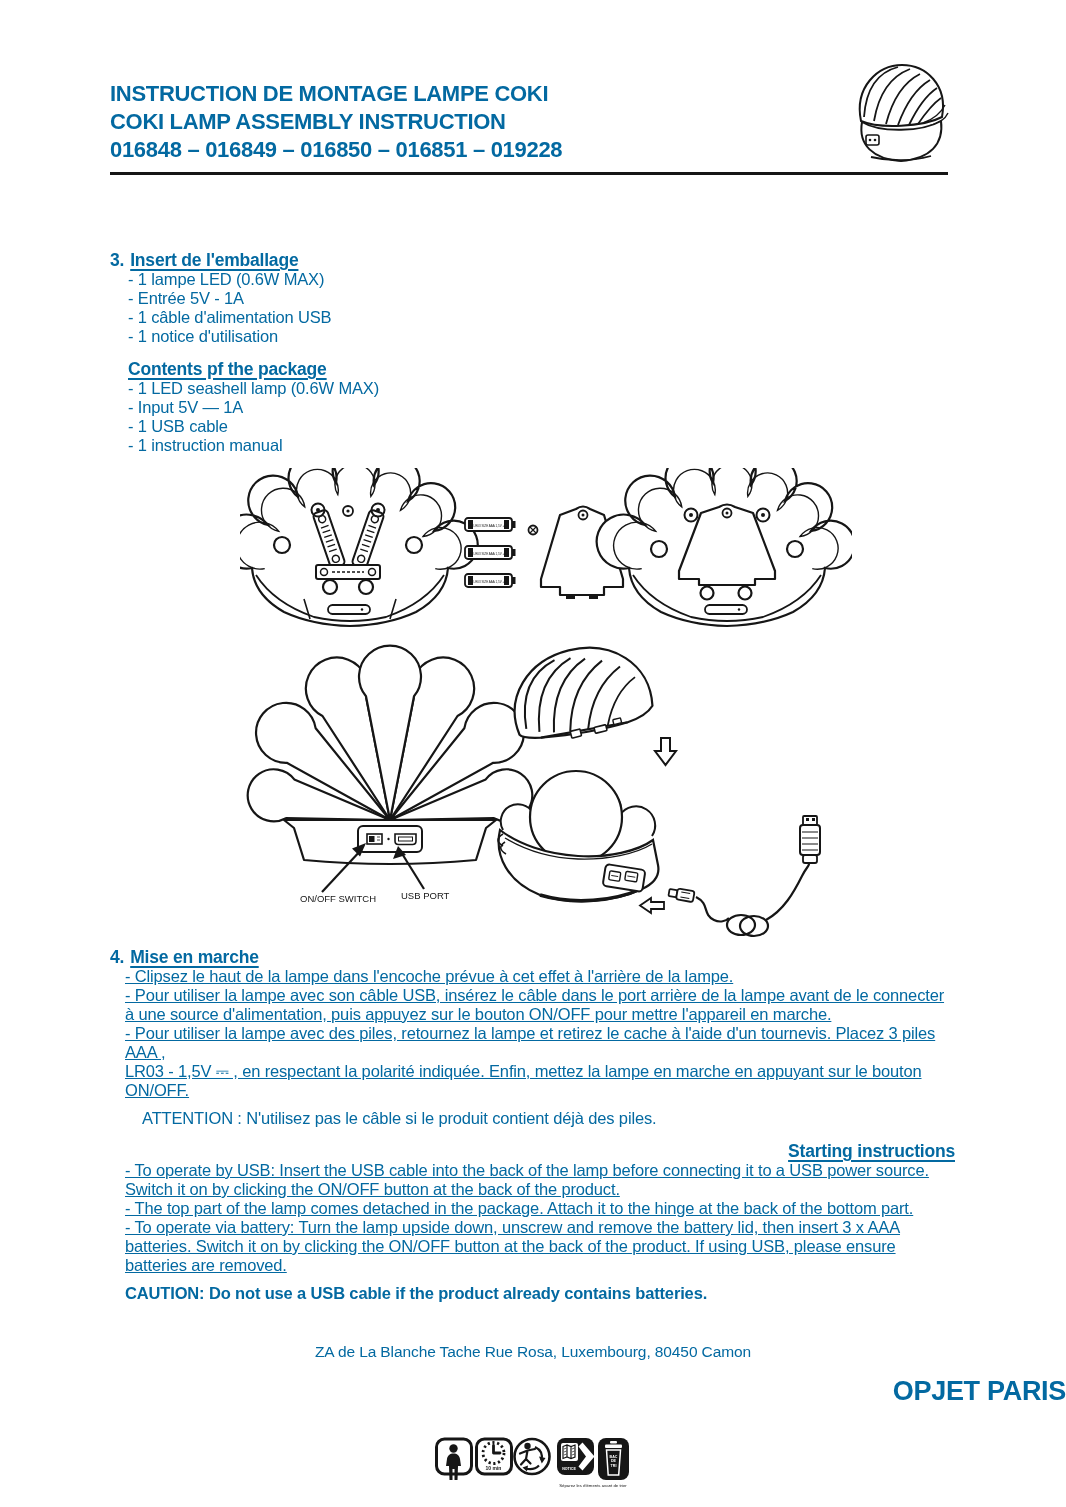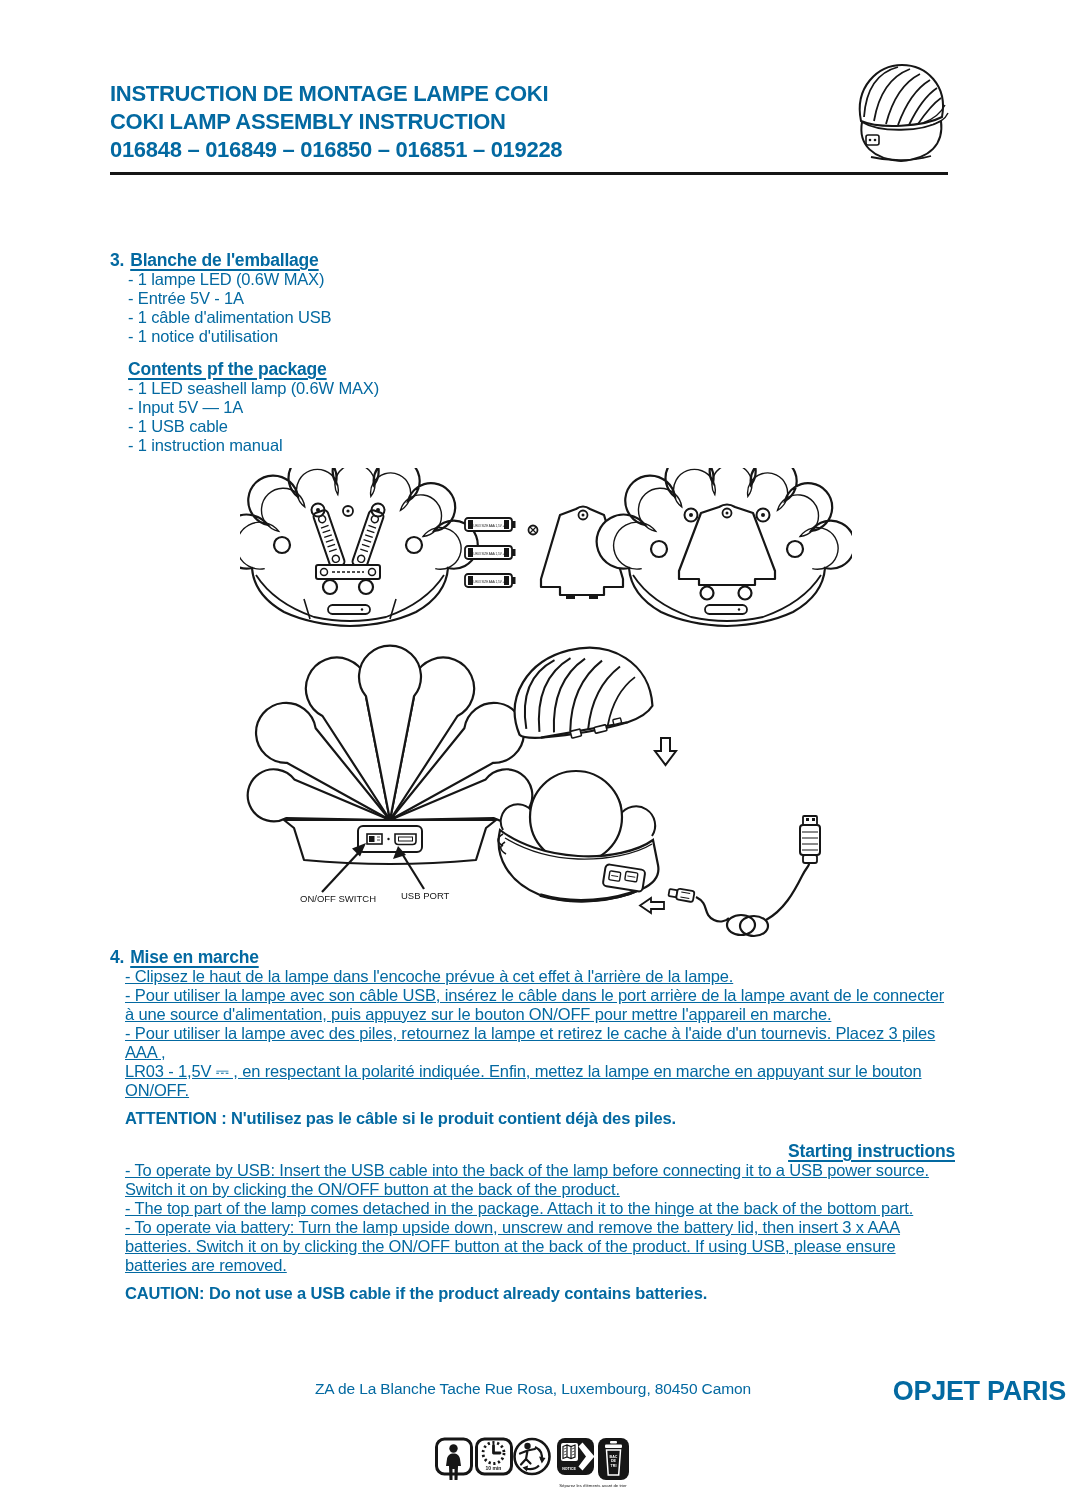--- a/index.html
+++ b/index.html
@@ -15,34 +15,34 @@
   .sec4{left:110px;top:948px;width:845px;}
   .sec-head-row{display:flex;gap:6px;font-size:17.5px;font-weight:800;letter-spacing:-0.2px;}
   .sec-head-row .num{text-decoration:none;}
   .underlined{text-decoration:underline;text-decoration-thickness:2px;text-underline-offset:3px;}
   .body-text{font-size:16.5px;line-height:19px;letter-spacing:-0.15px;}
   .items{margin-left:18px;}
   .items div{white-space:pre;}
   .sub-head{margin-left:18px;margin-top:14px;font-size:17.5px;font-weight:800;letter-spacing:-0.2px;}
   .paras{margin-left:15px;width:832px;text-decoration:underline;}
   .paras p{margin:0;}
-  .attention{margin-left:15px;margin-top:9px;font-weight:700;}
+  .attention{margin-left:32px;margin-top:9px;font-weight:400;}
   .sub-head2{margin-top:14px;justify-content:flex-end;}
   .caution{margin-left:15px;margin-top:9px;font-weight:700;}
   
   .diagram{left:240px;top:468px;width:612px;height:478px;}
   svg{display:block;}
   .ln{fill:none;stroke:#161616;}
   .wf{fill:#ffffff;stroke:#161616;}
   .bk{fill:#161616;stroke:none;}
   .svg-label{font-family:"Liberation Sans",sans-serif;font-size:9.5px;fill:#161616;}
   .tiny{font-family:"Liberation Sans",sans-serif;fill:#161616;}
   
   .footer-brand{left:0;top:1376px;width:100%;text-align:right;font-size:27px;font-weight:800;letter-spacing:-0.3px;}
-  .footer-addr{left:0;top:1380px;width:100%;text-align:center;font-size:15.5px;letter-spacing:-0.1px;}
+  .footer-addr{left:0;top:1343px;width:100%;text-align:center;font-size:15.5px;letter-spacing:-0.1px;}
   .footer-icons{left:435px;top:1436px;width:196px;height:58px;}
 </style>
 </head>
 <body>
 
 <div class="page">
 
   <div class="abs header-text">
     <div>INSTRUCTION DE MONTAGE LAMPE COKI</div>
     <div>COKI LAMP ASSEMBLY INSTRUCTION</div>
@@ -64,21 +64,21 @@
     <circle class="bk" cx="19" cy="81" r="1.3"></circle>
       <circle class="bk" cx="24" cy="81" r="1.3"></circle>
     <path class="ln" stroke-width="1.8" d="M20,98 Q50,105 80,97"></path>
   </svg>
 
   <div class="abs rule"></div>
 
   <div class="abs sec3 body-text">
     <div class="sec-head-row">
       <span class="num">3.</span>
-      <span class="underlined">Blanche de l'emballage</span>
+      <span class="underlined">Insert de l'emballage</span>
     </div>
     <div class="items">
       <div>- 1 lampe LED (0.6W MAX)</div>
       <div>- Entrée 5V - 1A</div>
       <div>- 1 câble d'alimentation USB</div>
       <div>- 1 notice d'utilisation</div>
     </div>
     <div class="sub-head underlined">Contents pf the package</div>
     <div class="items">
       <div>- 1 LED seashell lamp (0.6W MAX)</div>

